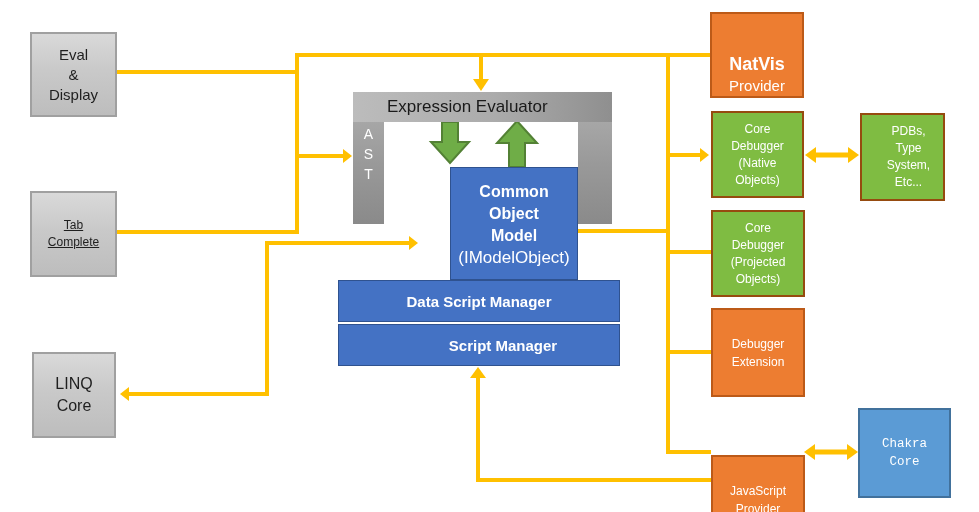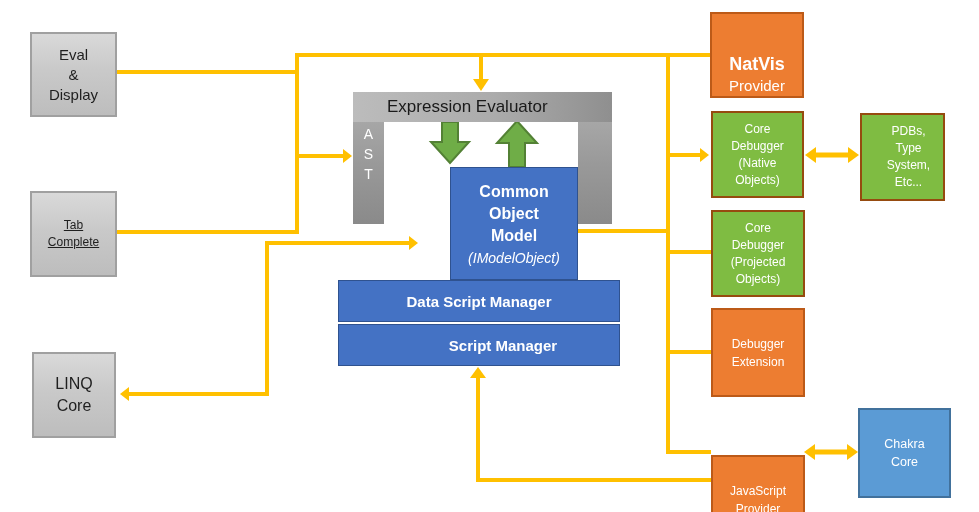--- a/index.html
+++ b/index.html
@@ -23,20 +23,21 @@
     background:linear-gradient(90deg,#bcbcbc 0%,#ababab 55%,#8f8f8f 100%);
     color:#1a1a1a; justify-content:flex-start;
   }
   .blue {
     background:var(--c-blue-fill,#4472c4); border:1px solid var(--c-blue-border,#2f528f);
     color:#ffffff;
   }
   .lightblue {
     background:var(--c-light-blue-fill,#5b9bd5); border:2px solid var(--c-light-blue-border,#41719c);
     color:#ffffff;
+    font-family:Liberation Mono, monospace;
   }
   .orange {
     background:var(--c-orange-fill,#ed7d31); border:2px solid var(--c-orange-border,#bc5a18);
     color:#ffffff;
   }
   .green {
     background:var(--c-green-fill,#7fbc42); border:2px solid var(--c-green-border,#964b0f);
     color:#ffffff;
   }
   #wires { position:absolute; left:0; top:0; pointer-events:none; }
@@ -101,21 +102,21 @@
   <div class="box pillar" style="left:353px; top:92px; width:31px; height:132px; font-size:14px; line-height:20px; padding-top:32px; align-items:flex-start;">A
 S
 T</div>
   <div class="box pillar" style="left:578px; top:92px; width:34px; height:132px;"></div>
   <div class="box topbar" style="left:353px; top:92px; width:259px; height:30px; font-size:17px; padding-left:34px;">Expression Evaluator</div>
 
   <div class="box blue" style="left:418px; top:167px; width:128px; height:113px; flex-direction:column;margin-left:32px;">
     <div class="b" style="font-size:16px; line-height:22px; white-space:pre-line;">Common
 Object
 Model</div>
-    <div style="font-size:14px; line-height:18px; margin-top:2px;font-style:italic;">(IModelObject)</div>
+    <div style="font-size:17px; line-height:18px; margin-top:2px;">(IModelObject)</div>
   </div>
   <div class="box blue b" style="left:338px; top:280px; width:282px; height:42px; font-size:15px;">Data Script Manager</div>
   <div class="box blue b" style="left:338px; top:324px; width:282px; height:42px; font-size:15px;padding-left:48px;">Script Manager</div>
 
   <div class="box orange" style="left:710px; top:12px; width:94px; height:86px; flex-direction:column;">
     <div class="b" style="font-size:18px;margin-top:38px;">NatVis</div>
     <div style="font-size:15px; margin-top:2px;">Provider</div>
   </div>
   <div class="box green" style="left:711px; top:111px; width:93px; height:87px; font-size:12px; line-height:17px;">Core
 Debugger

